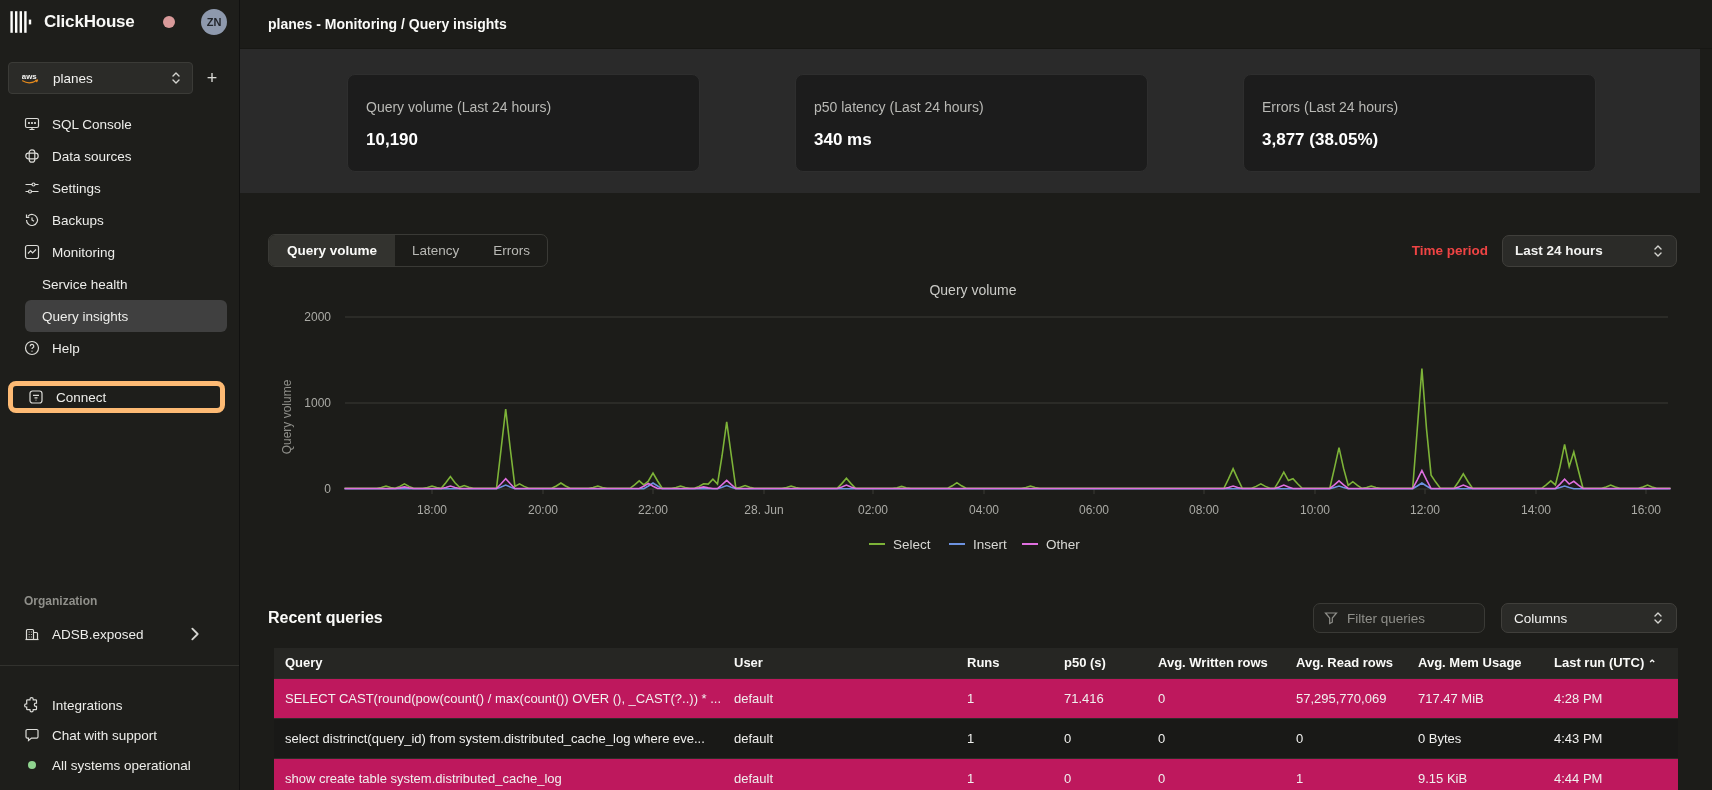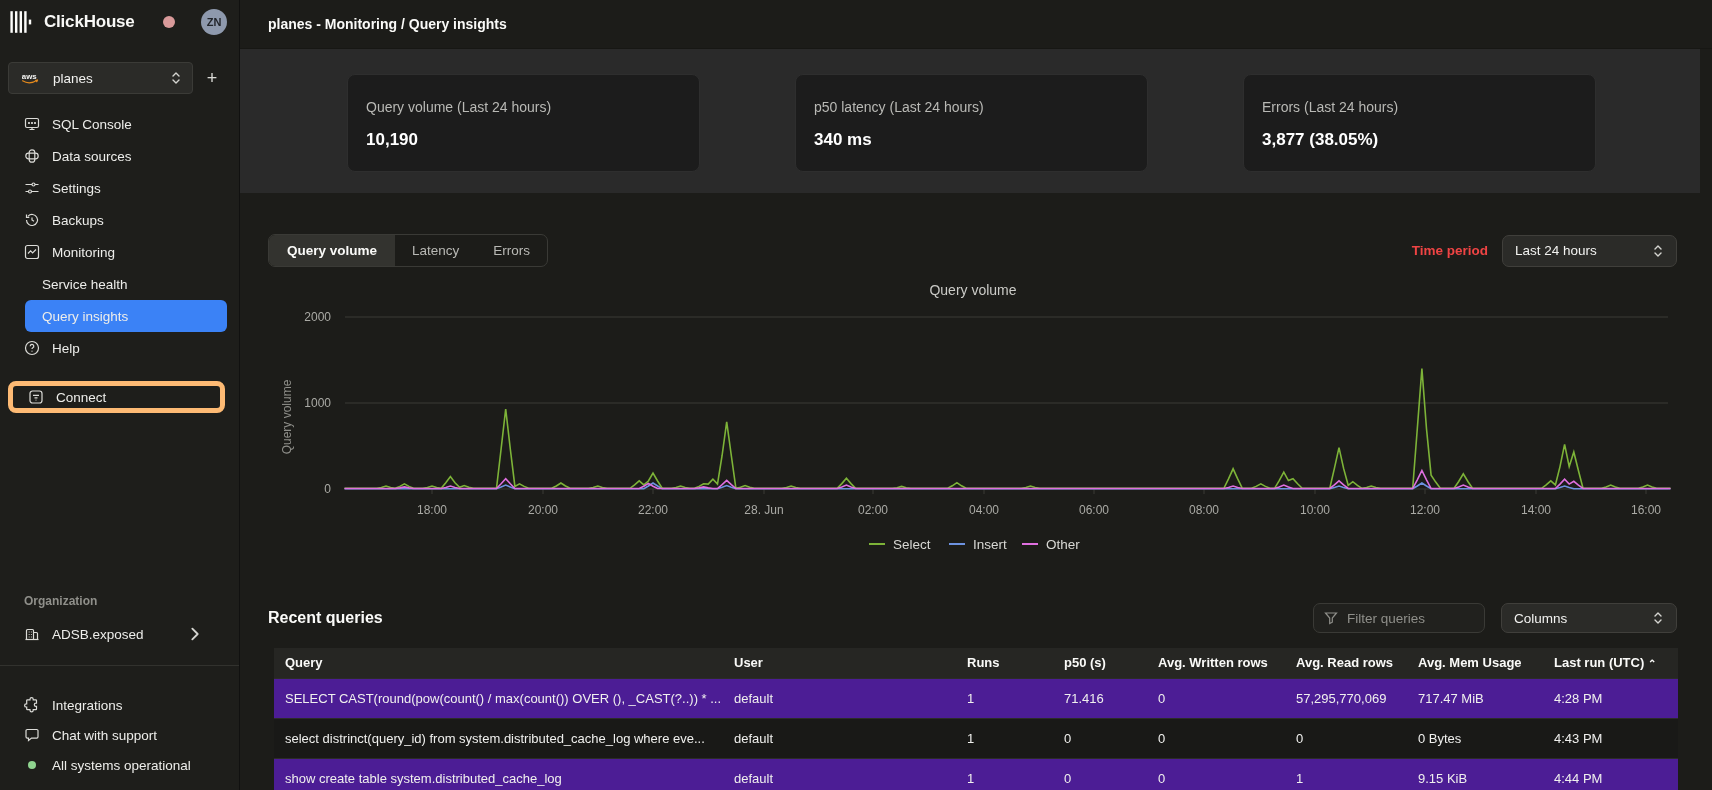--- a/index.html
+++ b/index.html
@@ -18,21 +18,21 @@
 .svc-row { display:flex; align-items:center; margin:18px 8px 14px 8px; }
 .svc-select { flex:none; width:185px; height:32px; background:#2b2b28; border:1px solid #3b3b37;
   border-radius:4px; display:flex; align-items:center; padding:0 10px 0 12px; }
 .svc-select .aws { width:22px; margin-right:10px; }
 .svc-select .nm { color:#f2f2f0; font-size:13.5px; flex:1; }
 .plus { width:46px; text-align:center; color:#dadad6; font-size:18px; font-weight:300; }
 .menu { padding:0 12px; }
 .mi { display:flex; align-items:center; height:32px; border-radius:6px; padding:0 12px; color:#ededea; font-size:13.5px; }
 .mi svg { width:16px; height:16px; margin-right:12px; flex:none; }
 .mi.sub { margin-left:13px; padding-left:17px; }
-.mi.active { background:#3b82f6; }
+.mi.active { background:#404040; }
 .connect-wrap { padding:0 14px 0 8px; margin-top:17px; }
 .connect { display:flex; align-items:center; height:32px; border:5px solid #fdba74; border-radius:8px;
   padding:0 15px; color:#ededea; font-size:13.5px; }
 .connect svg { width:16px; height:16px; margin-right:12px; }
 .side-bottom { position:absolute; left:0; right:0; bottom:0; }
 .org-label { color:#8f8f8a; font-size:12px; font-weight:bold; padding:0 8px 10px 24px; }
 .org-row { display:flex; align-items:center; height:32px; margin:0 12px 15px 12px; padding:0 12px; color:#ededea; font-size:13.5px; }
 .org-row svg { width:16px; height:16px; margin-right:12px; }
 .org-row .grow { flex:1; }
 .side-div { border-top:1px solid #32322e; margin:0 0 24px 0; }
@@ -52,37 +52,37 @@
 .card .val { color:#ffffff; font-size:17px; font-weight:bold; margin-top:15px; }
 
 .tabs-row { display:flex; align-items:center; margin:41px 35px 0 28px; height:33px; }
 .tabgroup { display:flex; border:1px solid #3a3a36; border-radius:7px; overflow:hidden; height:33px; }
 .tab { display:flex; align-items:center; padding:0 17px; color:#b9b9b5; font-size:13.5px; }
 .tab.on { background:#33332f; color:#fafaf8; font-weight:bold; padding:0 18px; }
 .tr-spacer { flex:1; }
 .tp-label { color:#ef4444; font-size:13.5px; font-weight:bold; margin-right:14px; }
 .select-box { width:175px; height:32px; background:#2b2b28; border:1px solid #403f3b; border-radius:7px;
   display:flex; align-items:center; padding:0 12px; color:#f2f2f0; font-size:13.5px; }
-.select-box .grow { flex:1; }
+.select-box .grow { flex:1;font-weight:bold; }
 
 .chart-zone { position:relative; height:330px; flex:none; }
 
 .rq-row { display:flex; align-items:center; margin:6px 35px 0 28px; }
 .rq-title { color:#fafaf8; font-size:16px; font-weight:bold; flex:1; }
 .filter-box { width:172px; height:30px; border:1px solid #3a3a36; border-radius:7px; display:flex;
   align-items:center; padding:0 10px; color:#8f8f8a; font-size:13.5px; margin-right:16px; background:#21211e;margin-left:14px; }
 .filter-box svg { margin-right:9px; }
 .cols-box { width:176px; height:30px; background:#2b2b28; border:1px solid #403f3b; border-radius:7px;
   display:flex; align-items:center; padding:0 12px; color:#f2f2f0; font-size:13.5px; }
 .cols-box .grow { flex:1; }
 table.rq { border-collapse:collapse; margin:15px 34px 0 34px; width:1404px; table-layout:fixed; font-size:13px; }
 table.rq th { background:#262623; color:#fafaf8; text-align:left; font-weight:bold; height:30px; padding:0 11px; font-size:13px; white-space:nowrap; }
 table.rq td { color:#f0f0ee; height:40px; padding:0 11px; border-top:1px solid #2c2c28;
   white-space:nowrap; overflow:hidden; }
-tr.odd td { background:#4c1d95; }
+tr.odd td { background:#be185d; }
 tr.even td { background:#191917; }
 </style>
 </head>
 <body>
 <div class="app">
 <div class="sidebar">
   <div class="logo-row">
     <svg class="ch-logo" viewBox="0 0 22 22">
       <g fill="#fdfdfb">
         <rect x="0.4" y="0.2" width="2.4" height="21.6"></rect>

